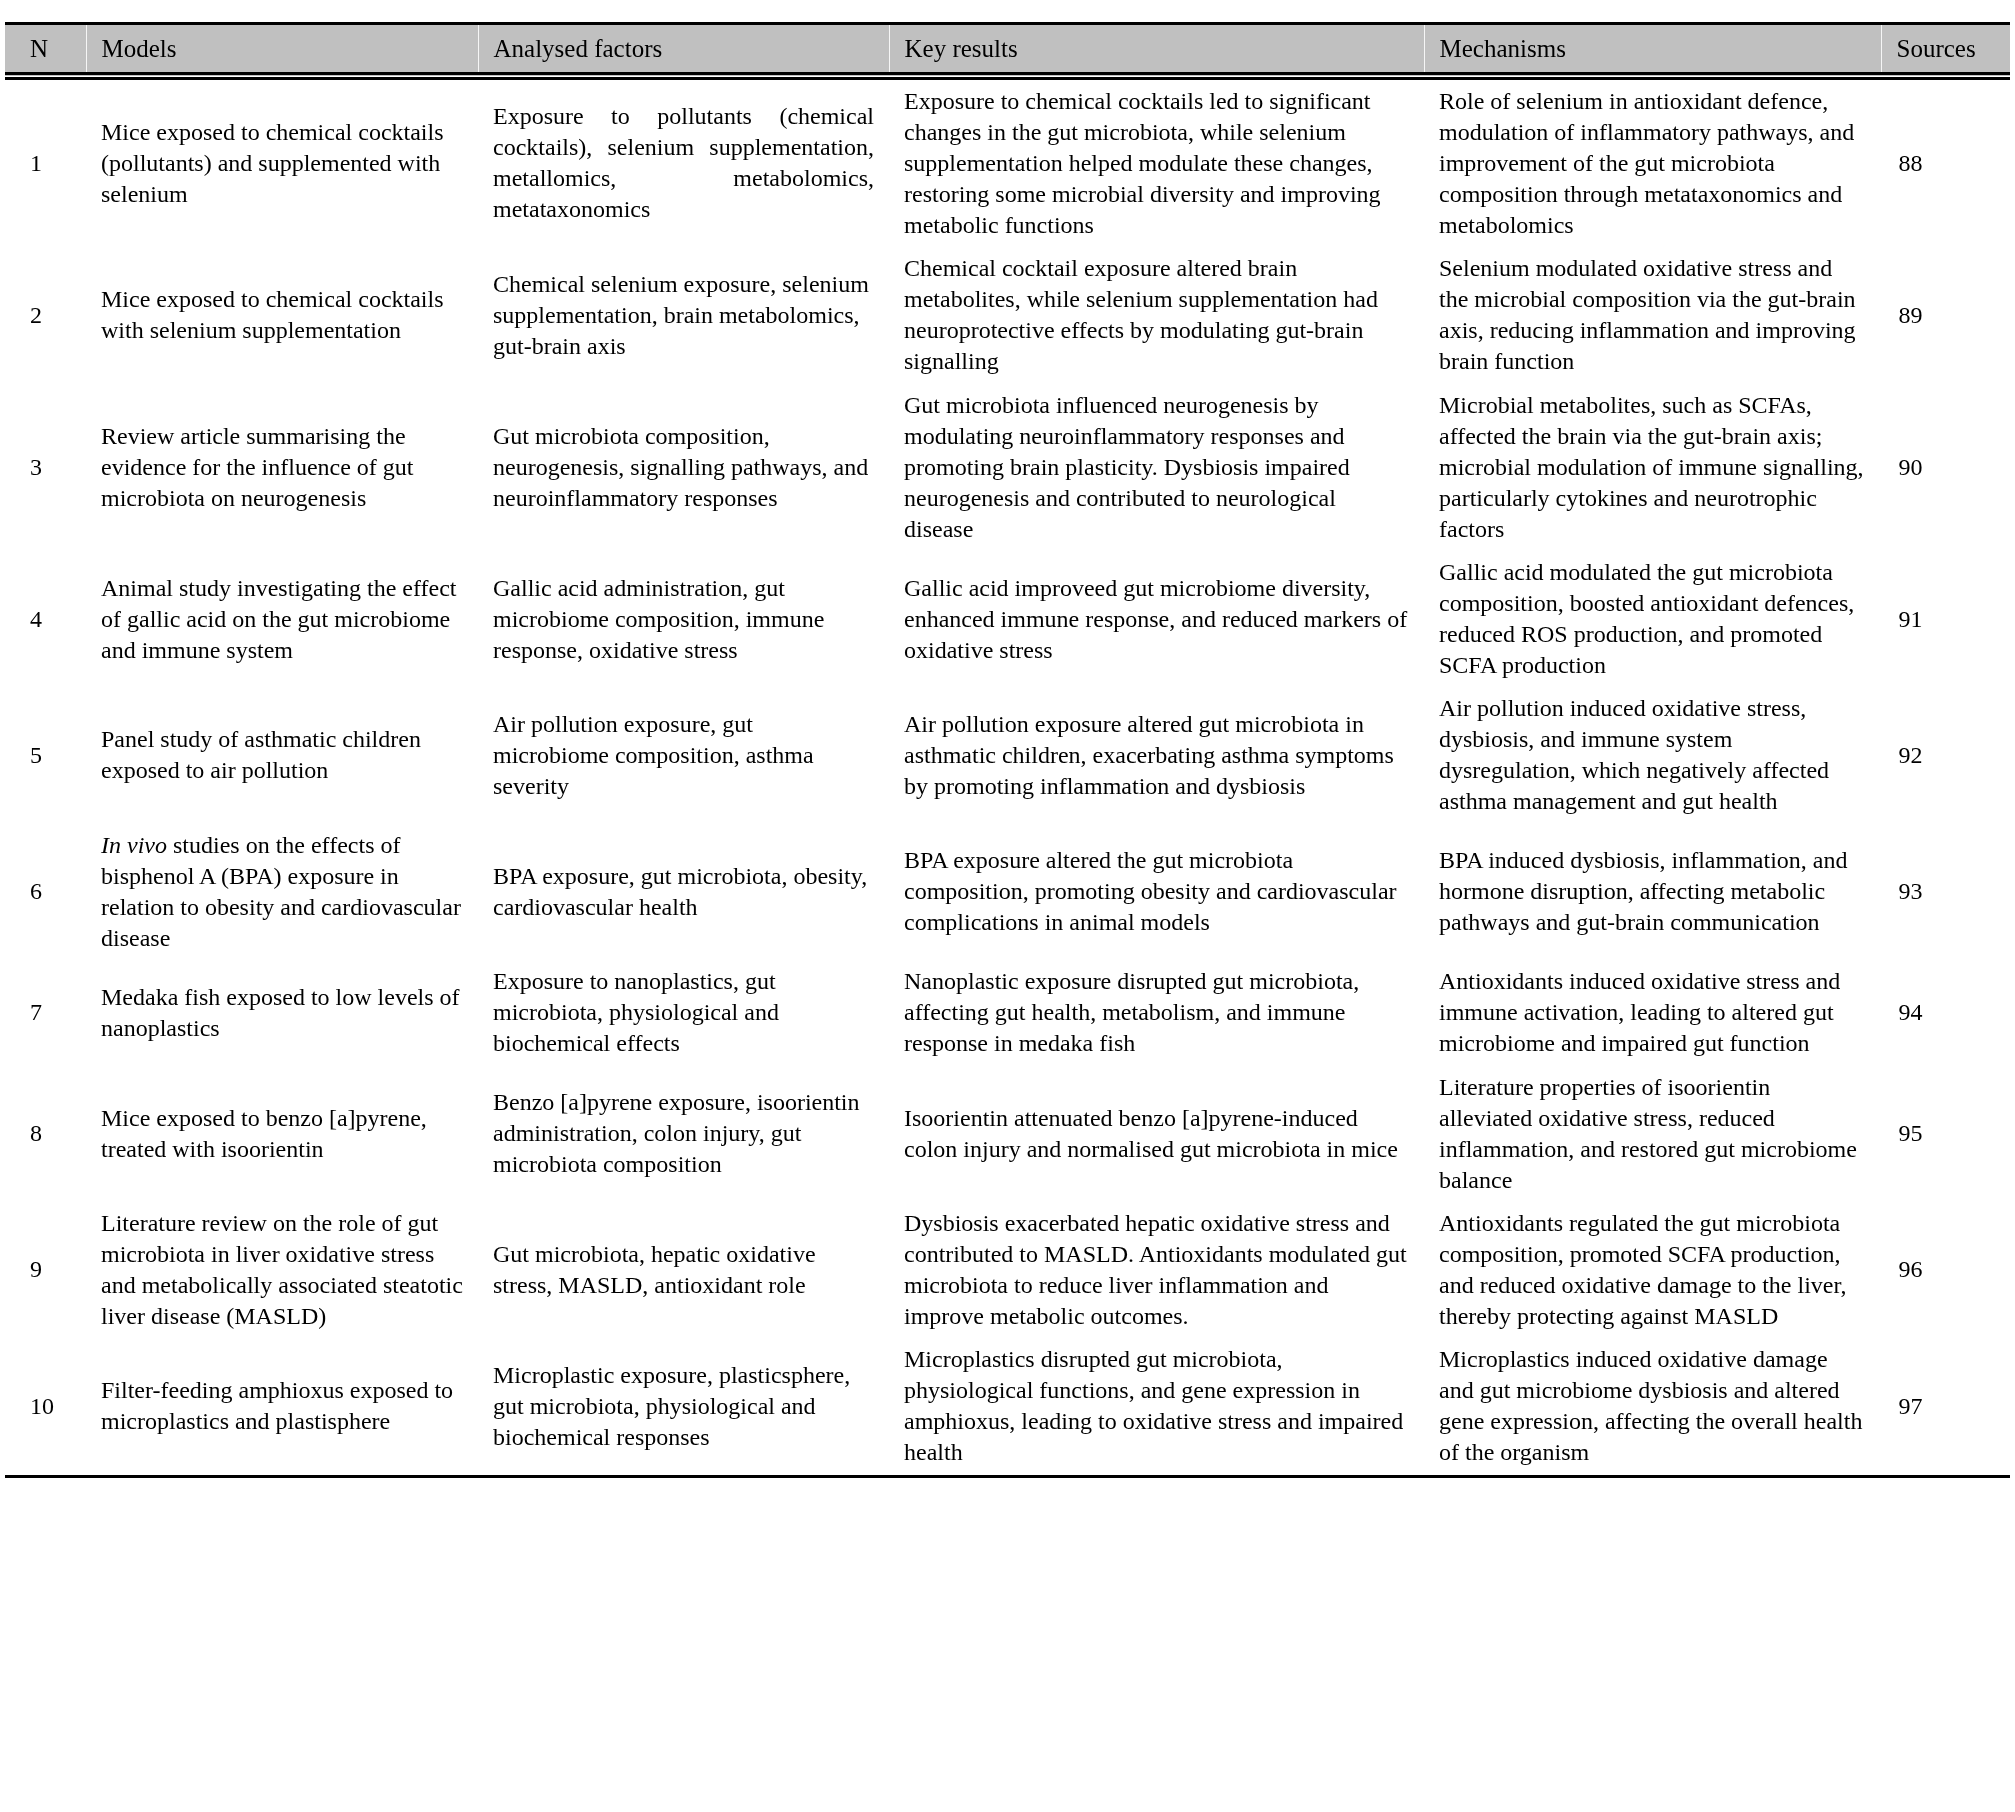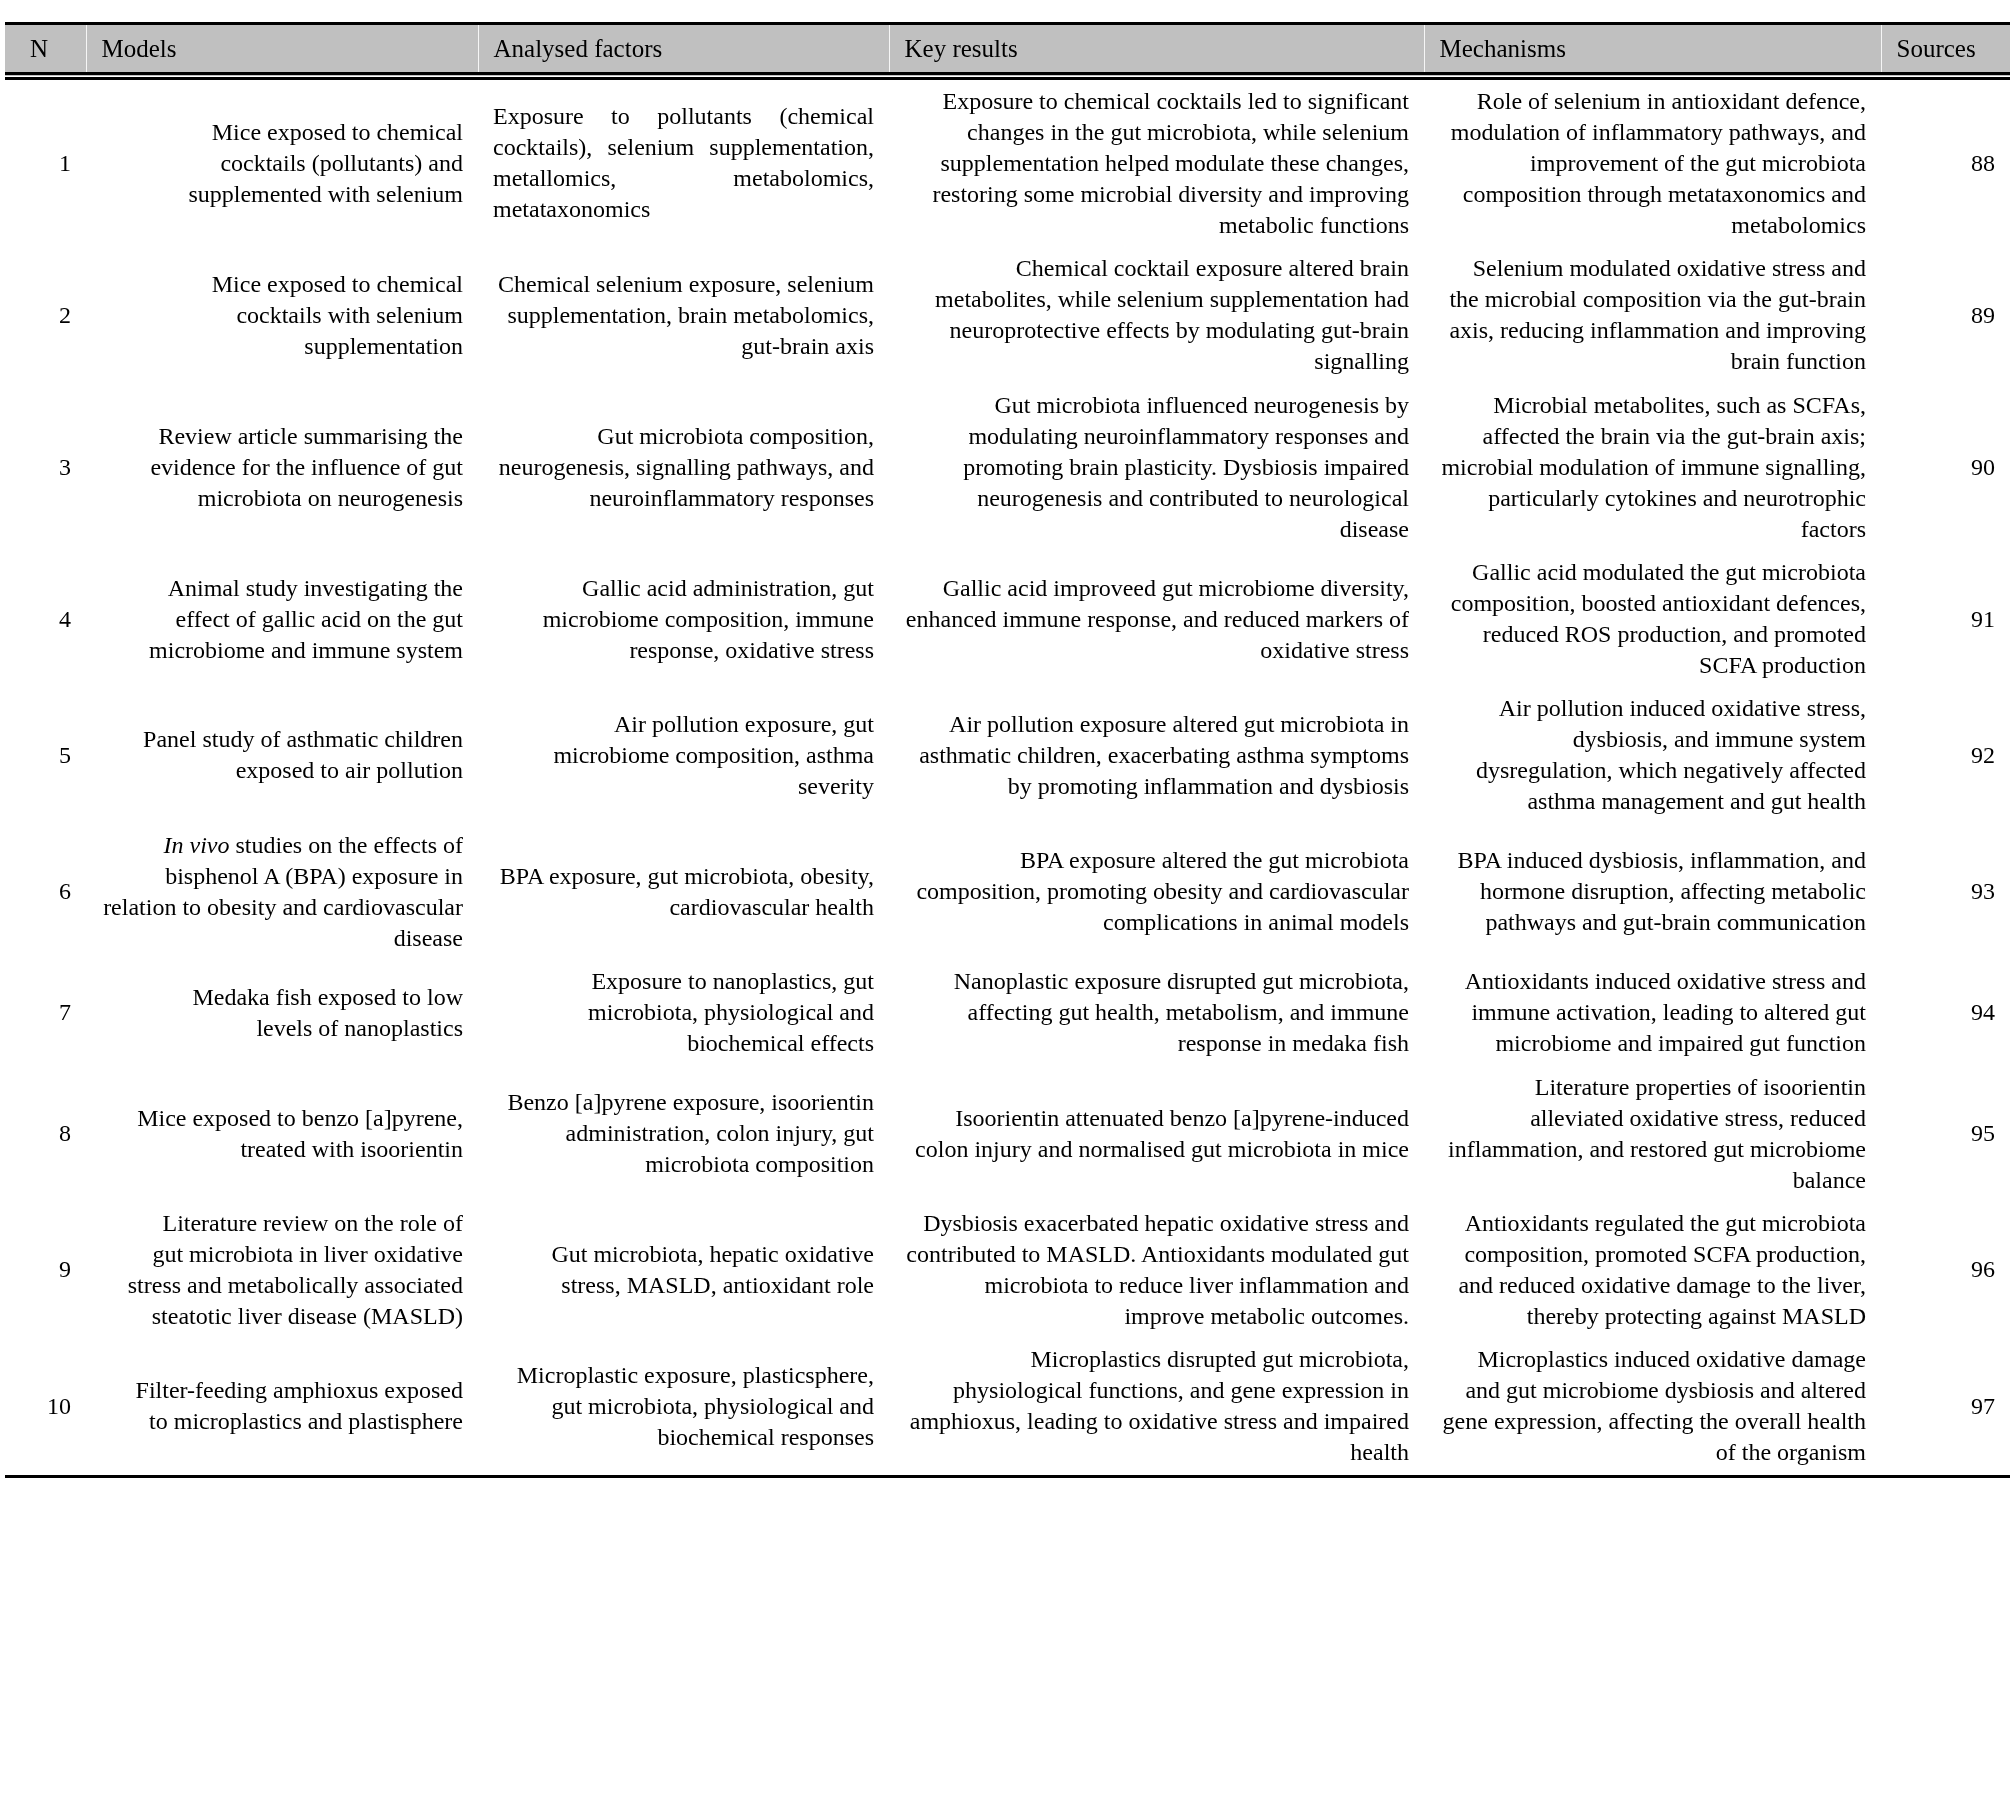--- a/index.html
+++ b/index.html
@@ -48,39 +48,39 @@
     padding-left:25px;
   }
   thead th:last-child{
     padding-left:15px;
   }
 
   tbody td{
     font-size:24px;
     line-height:31px;
     vertical-align:middle;
-    text-align:right;
+    text-align:left;
     padding:6.2px 15px;
     word-wrap:break-word;
   }
   tbody td.cell-n{
     padding-left:25px;
   }
   tbody td.cell-src{
     padding-left:17.4px;
   }
   tbody tr:last-child td{
     border-bottom:3.1px solid var(--rule);
   }
   
   tbody tr:first-child td.cell-analysed{
     text-align:justify;
     font-family:Liberation Serif, serif;
   }
-  .italic{font-style:italic;margin-left:32px;}
+  .italic{font-style:italic;}
 </style>
 </head>
 <body>
 
 <table class="paper-table">
   <colgroup>
     <col class="c-n">
       <col class="c-models">
       <col class="c-analysed">
     <col class="c-key">

